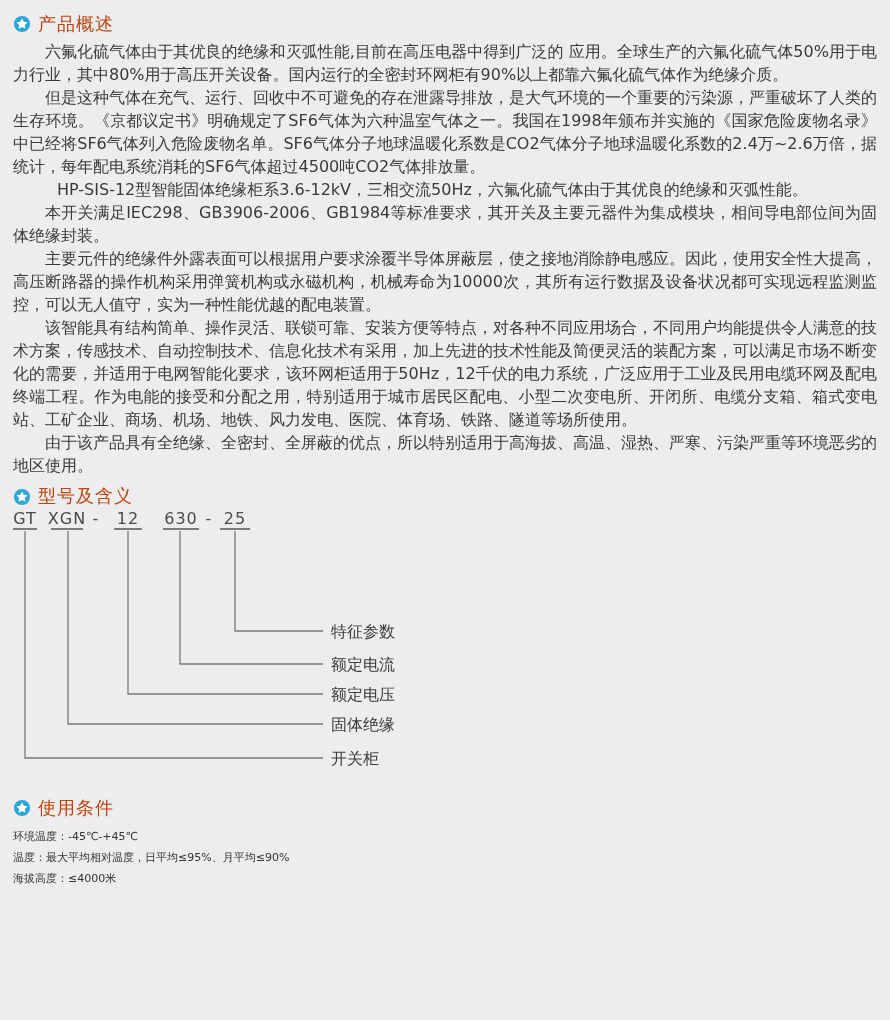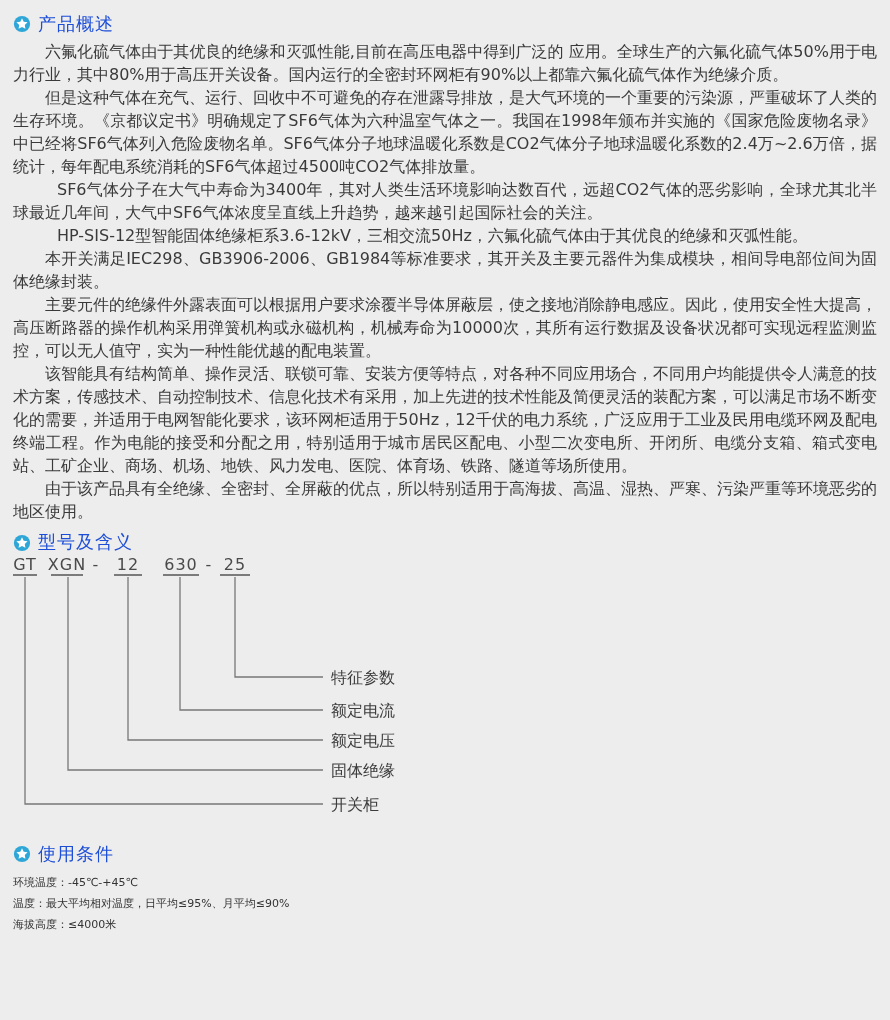--- a/index.html
+++ b/index.html
@@ -9,21 +9,21 @@
     font-family:"DejaVu Sans","Liberation Sans",sans-serif;
     color:#3a3a3a;
     overflow:hidden;
   }
   .section-header{
     display:flex;align-items:center;gap:7px;
     margin:0 0 0 13px;height:24px;
   }
   .section-header .hdr-icon{width:18px;height:18px;flex:0 0 auto;display:block;}
   .section-header .hdr-title{
-    font-size:18px;color:#1d4ed8;letter-spacing:1px;line-height:24px;
+    font-size:18px;color:#c2410c;letter-spacing:1px;line-height:24px;
   }
   #overview-header{padding-top:12px;}
   .body-text{margin-top:4px;}
   .body-text p{
     margin:0 13px;
     font-size:16px;line-height:23px;
     text-align:justify;
     text-indent:2em;
     color:#3a3a3a;
   }
@@ -48,21 +48,20 @@
   <svg class="hdr-icon" viewBox="-10 -10 20 20">
     <circle cx="0" cy="0" r="9" fill="#2ea7d8"></circle>
     <path d="M0,-6.5 L1.9,-2.6 L6.2,-2.0 L3.1,1.0 L3.8,5.3 L0,3.2 L-3.8,5.3 L-3.1,1.0 L-6.2,-2.0 L-1.9,-2.6 Z" fill="#ffffff"></path>
   </svg>
   <span class="hdr-title">产品概述</span>
 </div>
 
 <div class="body-text">
   <p>六氟化硫气体由于其优良的绝缘和灭弧性能,目前在高压电器中得到广泛的 应用。全球生产的六氟化硫气体50%用于电力行业，其中80%用于高压开关设备。国内运行的全密封环网柜有90%以上都靠六氟化硫气体作为绝缘介质。</p>
   <p>但是这种气体在充气、运行、回收中不可避免的存在泄露导排放，是大气环境的一个重要的污染源，严重破坏了人类的生存环境。《京都议定书》明确规定了SF6气体为六种温室气体之一。我国在1998年颁布并实施的《国家危险废物名录》中已经将SF6气体列入危险废物名单。SF6气体分子地球温暖化系数是CO2气体分子地球温暖化系数的2.4万~2.6万倍，据统计，每年配电系统消耗的SF6气体超过4500吨CO2气体排放量。</p>
-  <p class="indent-lg">SF6气体分子在大气中寿命为3400年，其对人类生活环境影响达数百代，远超CO2气体的恶劣影响，全球尤其北半球最近几年间，大气中SF6气体浓度呈直线上升趋势，越来越引起国际社会的关注。</p>
   <p class="indent-lg">HP-SIS-12型智能固体绝缘柜系3.6-12kV，三相交流50Hz，六氟化硫气体由于其优良的绝缘和灭弧性能。</p>
   <p>本开关满足IEC298、GB3906-2006、GB1984等标准要求，其开关及主要元器件为集成模块，相间导电部位间为固体绝缘封装。</p>
   <p>主要元件的绝缘件外露表面可以根据用户要求涂覆半导体屏蔽层，使之接地消除静电感应。因此，使用安全性大提高，高压断路器的操作机构采用弹簧机构或永磁机构，机械寿命为10000次，其所有运行数据及设备状况都可实现远程监测监控，可以无人值守，实为一种性能优越的配电装置。</p>
   <p>该智能具有结构简单、操作灵活、联锁可靠、安装方便等特点，对各种不同应用场合，不同用户均能提供令人满意的技术方案，传感技术、自动控制技术、信息化技术有采用，加上先进的技术性能及简便灵活的装配方案，可以满足市场不断变化的需要，并适用于电网智能化要求，该环网柜适用于50Hz，12千伏的电力系统，广泛应用于工业及民用电缆环网及配电终端工程。作为电能的接受和分配之用，特别适用于城市居民区配电、小型二次变电所、开闭所、电缆分支箱、箱式变电站、工矿企业、商场、机场、地铁、风力发电、医院、体育场、铁路、隧道等场所使用。</p>
   <p>由于该产品具有全绝缘、全密封、全屏蔽的优点，所以特别适用于高海拔、高温、湿热、严寒、污染严重等环境恶劣的地区使用。</p>
 </div>
 
 <div class="section-header" id="model-header">
   <svg class="hdr-icon" viewBox="-10 -10 20 20">
     <circle cx="0" cy="0" r="9" fill="#2ea7d8"></circle>

